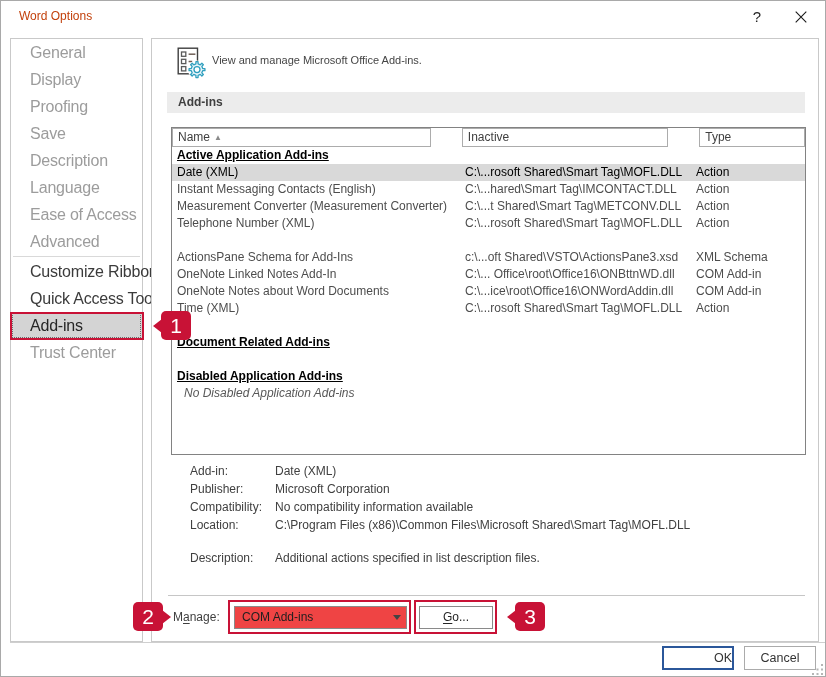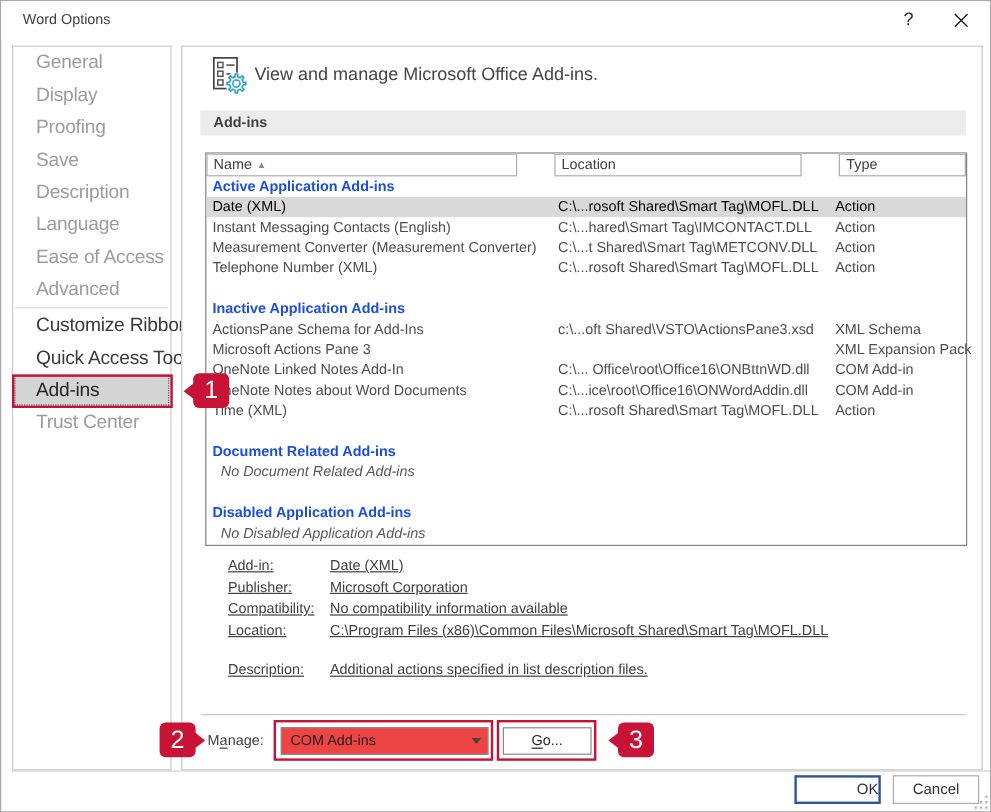--- a/index.html
+++ b/index.html
@@ -1,53 +1,53 @@
 <!DOCTYPE html>
 <html><head>
 <meta charset="utf-8">
 <style>
   html,body{margin:0;padding:0;background:#fff;}
   body{width:826px;height:677px;font-family:"Liberation Sans","DejaVu Sans",sans-serif;-webkit-font-smoothing:antialiased;}
   .window{position:absolute;left:0;top:0;width:826px;height:677px;border:1px solid #a9a9a9;box-sizing:border-box;background:#fff;overflow:hidden;}
   
   .titlebar{position:absolute;left:0;top:0;width:100%;height:32px;background:#fff;}
-  .title{position:absolute;left:18px;top:0;line-height:30px;font-size:12px;color:#404040;}
+  .title{position:absolute;left:18px;top:0;line-height:30px;font-size:12px;color:#c2410c;}
   .helpbtn{position:absolute;left:741px;top:0;width:30px;height:31px;text-align:center;line-height:31px;font-size:15px;color:#262626;}
   .closebtn{position:absolute;left:783px;top:0;width:34px;height:31px;display:flex;align-items:center;justify-content:center;}
   
   .sidebar{position:absolute;left:9px;top:37px;width:133px;height:604px;border:1px solid #c9c9c9;box-sizing:border-box;background:#fff;}
   .nav-item{position:relative;height:27px;line-height:27px;padding-left:19px;font-size:16px;letter-spacing:-0.2px;color:#3b3b3b;white-space:nowrap;}
   .nav-item.dim{color:#9c9c9c;}
   .nav-item.selected{background:#d4d4d4;outline:1px dotted #6b6b6b;outline-offset:-2px;color:#262626;}
   .nav-sep{height:1px;background:#d9d9d9;margin:1px 2px 1px 2px;}
   
   .panel{position:absolute;left:150px;top:37px;width:668px;height:604px;border:1px solid #c9c9c9;box-sizing:border-box;background:#fff;}
   .hero-icon{position:absolute;left:25px;top:8px;}
-  .hero-text{position:absolute;left:60px;top:15px;font-size:15px;color:#454545;}
+  .hero-text{position:absolute;left:60px;top:15px;font-size:11px;color:#454545;}
   .section-bar{position:absolute;left:15px;top:53px;width:638px;height:21px;background:#ececec;line-height:21px;padding-left:11px;box-sizing:border-box;font-size:12px;font-weight:bold;color:#3f3f3f;}
   
   .grid{position:absolute;left:19px;top:88px;width:635px;height:328px;border:1px solid #828282;box-sizing:border-box;background:#fff;}
   .grid-head{display:flex;height:19px;gap:32px;}
   .grid-head .hcell{box-sizing:border-box;border:1px solid #acacac;background:#fff;font-size:12px;color:#404040;line-height:17px;padding-left:5px;white-space:nowrap;position:relative;}
   .hcell.c0{width:290px;}
   .hcell.c1{width:231px;margin-left:-1px;}
   .hcell.c2{width:118px;margin-left:-1px;}
   .sort-arrow{display:inline-block;margin-left:4px;font-size:8px;color:#8a8a8a;transform:translateY(-1px);}
   .grid-row{display:flex;height:17px;line-height:17px;font-size:12px;color:#4d4d4d;white-space:nowrap;}
   .grid-row .cell{overflow:hidden;box-sizing:border-box;}
   .grid-row .cn{width:289px;padding-left:5px;}
   .grid-row .cl{width:231px;padding-left:4px;}
   .grid-row .ct{width:113px;padding-left:4px;overflow:visible;}
-  .grid-row.group{font-weight:bold;color:#1d4ed8;}
+  .grid-row.group{font-weight:bold;color:#000000;text-decoration:underline;}
   .grid-row.selected{background:#d9d9d9;color:#000;}
   .grid-row.note{font-style:italic;color:#585858;}
   .grid-row.note .cn{padding-left:12px;}
   
   .details{position:absolute;left:38px;top:423px;font-size:12px;color:#404040;}
-  .drow{display:flex;height:18px;line-height:18px;text-decoration:underline;}
+  .drow{display:flex;height:18px;line-height:18px;}
   .drow.gap{margin-top:15px;}
   .dlabel{width:85px;}
   .dvalue{white-space:nowrap;}
   .manage-sep{position:absolute;left:16px;top:556px;width:637px;height:1px;background:#c6c6c6;}
   
   .manage-label{position:absolute;left:21px;top:567px;height:23px;line-height:23px;font-size:12px;color:#3f3f3f;}
   .combo{position:absolute;left:82px;top:567px;width:173px;height:23px;border:1px solid #8a8a8a;box-sizing:border-box;background:#ef4444;font-size:12px;color:#1f1f1f;line-height:21px;padding-left:7px;}
   .combo-arrow{position:absolute;right:5px;top:8px;width:0;height:0;border-left:4px solid transparent;border-right:4px solid transparent;border-top:5px solid #444;}
   .gobtn{position:absolute;left:267px;top:567px;width:74px;height:23px;border:1px solid #8a8a8a;box-sizing:border-box;background:#fff;font-size:12px;color:#262626;text-align:center;line-height:21px;}
   u{text-decoration:underline;text-underline-offset:2px;}
@@ -113,21 +113,21 @@
         <path d="M18.95,14.67 L21.05,14.67 L21.09,16.90 L23.25,17.80 L24.86,16.25 L26.35,17.74 L24.80,19.35 L25.70,21.51 L27.93,21.55 L27.93,23.65 L25.70,23.69 L24.80,25.85 L26.35,27.46 L24.86,28.95 L23.25,27.40 L21.09,28.30 L21.05,30.53 L18.95,30.53 L18.91,28.30 L16.75,27.40 L15.14,28.95 L13.65,27.46 L15.20,25.85 L14.30,23.69 L12.07,23.65 L12.07,21.55 L14.30,21.51 L15.20,19.35 L13.65,17.74 L15.14,16.25 L16.75,17.80 L18.91,16.90 Z" fill="#e9f5fa" stroke="#2f9fbe" stroke-width="1.3" stroke-linejoin="round"></path>
         <circle cx="20.0" cy="22.6" r="3.0" fill="#fff" stroke="#2f9fbe" stroke-width="1.3"></circle>
       </svg>
     </div>
     <div class="hero-text">View and manage Microsoft Office Add-ins.</div>
     <div class="section-bar">Add-ins</div>
 
     <div class="grid">
       <div class="grid-head" id="gridhead">
           <div class="hcell c0">Name<span class="sort-arrow">▲</span></div>
-          <div class="hcell c1">Location</div>
+          <div class="hcell c1">Inactive</div>
           <div class="hcell c2">Type</div>
         </div>
       <div id="gridbody">
           <div class="grid-row group">
             <div class="cell cn">Active Application Add-ins</div>
             <div class="cell cl"></div>
             <div class="cell ct"></div>
           </div>
           <div class="grid-row item selected">
             <div class="cell cn">Date (XML)</div>
@@ -147,36 +147,26 @@
           <div class="grid-row item">
             <div class="cell cn">Telephone Number (XML)</div>
             <div class="cell cl">C:\...rosoft Shared\Smart Tag\MOFL.DLL</div>
             <div class="cell ct">Action</div>
           </div>
           <div class="grid-row empty">
             <div class="cell cn">&nbsp;</div>
             <div class="cell cl"></div>
             <div class="cell ct"></div>
           </div>
-          <div class="grid-row group">
-            <div class="cell cn">Inactive Application Add-ins</div>
-            <div class="cell cl"></div>
-            <div class="cell ct"></div>
-          </div>
           <div class="grid-row item">
             <div class="cell cn">ActionsPane Schema for Add-Ins</div>
             <div class="cell cl">c:\...oft Shared\VSTO\ActionsPane3.xsd</div>
             <div class="cell ct">XML Schema</div>
           </div>
           <div class="grid-row item">
-            <div class="cell cn">Microsoft Actions Pane 3</div>
-            <div class="cell cl"></div>
-            <div class="cell ct">XML Expansion Pack</div>
-          </div>
-          <div class="grid-row item">
             <div class="cell cn">OneNote Linked Notes Add-In</div>
             <div class="cell cl">C:\... Office\root\Office16\ONBttnWD.dll</div>
             <div class="cell ct">COM Add-in</div>
           </div>
           <div class="grid-row item">
             <div class="cell cn">OneNote Notes about Word Documents</div>
             <div class="cell cl">C:\...ice\root\Office16\ONWordAddin.dll</div>
             <div class="cell ct">COM Add-in</div>
           </div>
           <div class="grid-row item">
@@ -184,25 +174,20 @@
             <div class="cell cl">C:\...rosoft Shared\Smart Tag\MOFL.DLL</div>
             <div class="cell ct">Action</div>
           </div>
           <div class="grid-row empty">
             <div class="cell cn">&nbsp;</div>
             <div class="cell cl"></div>
             <div class="cell ct"></div>
           </div>
           <div class="grid-row group">
             <div class="cell cn">Document Related Add-ins</div>
-            <div class="cell cl"></div>
-            <div class="cell ct"></div>
-          </div>
-          <div class="grid-row note">
-            <div class="cell cn">No Document Related Add-ins</div>
             <div class="cell cl"></div>
             <div class="cell ct"></div>
           </div>
           <div class="grid-row empty">
             <div class="cell cn">&nbsp;</div>
             <div class="cell cl"></div>
             <div class="cell ct"></div>
           </div>
           <div class="grid-row group">
             <div class="cell cn">Disabled Application Add-ins</div>

